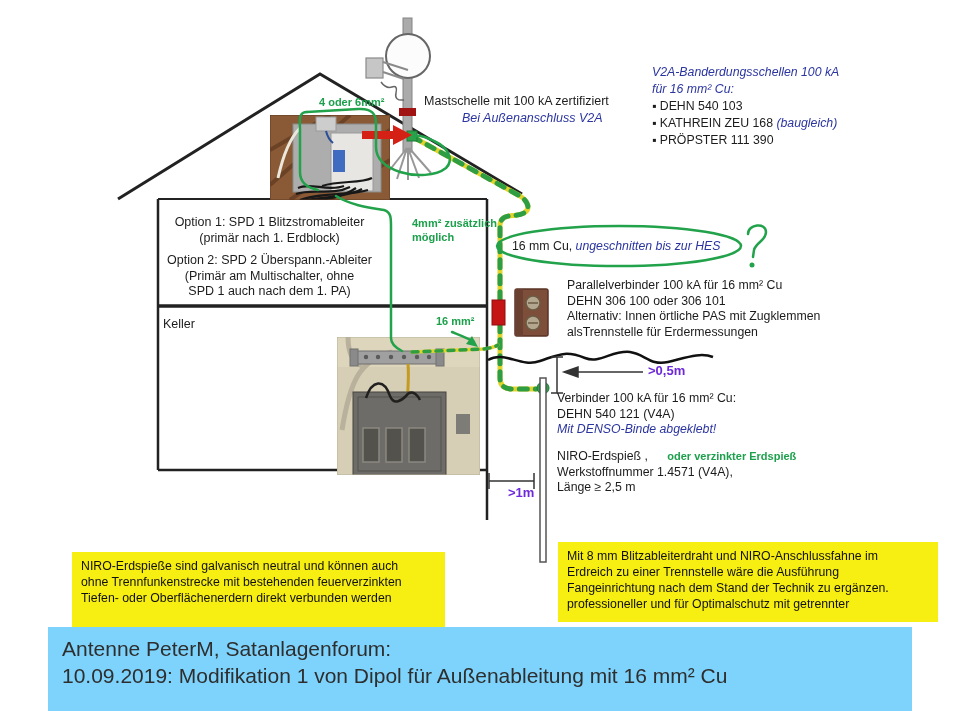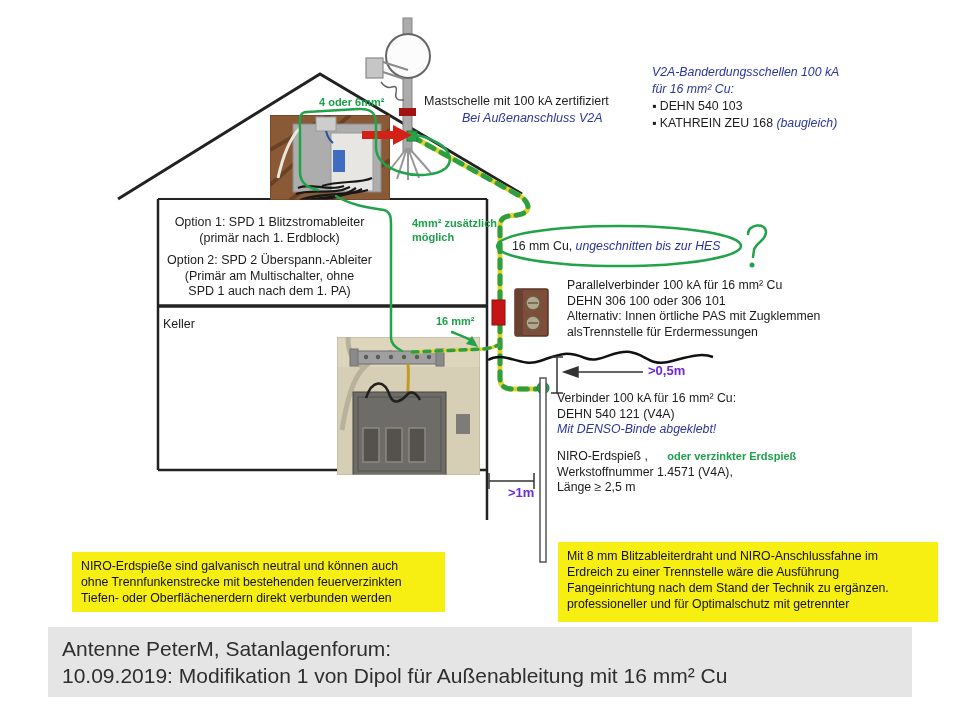--- a/index.html
+++ b/index.html
@@ -5,21 +5,21 @@
   html,body{margin:0;padding:0;background:#fff;}
   #stage{position:relative;width:960px;height:720px;background:#fff;overflow:hidden;
          font-family:"Liberation Sans",sans-serif;color:#1c1c1c;padding-left:12px;}
   #art{position:absolute;left:0;top:0;}
   .txt{position:absolute;white-space:nowrap;font-size:12.3px;line-height:15.5px;}
   .blue{color:#2b35a0;font-style:italic;}
   .green{color:#1da04c;font-weight:bold;}
   .small-green{font-size:11px;line-height:14px;margin-left:16px;}
   .dim{font-weight:bold;font-size:13px;color:#6d28d9;}
   .note{position:absolute;background:#f7ee12;padding:6px 9px;font-size:12.3px;line-height:16px;color:#111;}
-  .caption{position:absolute;left:48px;top:627px;width:864px;height:70px;background:#e5e5e5;
+  .caption{position:absolute;left:48px;top:627px;width:864px;height:84px;background:#7dd3fc;
            color:#2e2e2e;font-size:21px;line-height:27px;padding:8px 0 0 14px;box-sizing:border-box;}
   .lh17 div{line-height:17px;}
 </style>
 </head>
 <body>
 
 <div id="stage">
 
   <svg id="art" width="960" height="720" viewBox="0 0 960 720">
     <defs>
@@ -154,20 +154,21 @@
       <path d="M748,234 C748,224 766,222 766,232 C766,241 756,242 754,250 L753,257"></path>
       <circle cx="752" cy="265" r="2.5" fill="#22a24a" stroke="none"></circle>
     </g>
   </svg>
 
   <div class="txt lh17" style="left:652px;top:64px;">
     <div class="blue">V2A-Banderdungsschellen 100 kA</div>
     <div class="blue">für 16 mm² Cu:</div>
     <div><span>▪</span> <span>DEHN 540 103</span></div>
     <div><span>▪</span> <span>KATHREIN ZEU 168 </span><span class="blue">(baugleich)</span></div>
+    <div><span>▪</span> <span>PRÖPSTER 111 390</span></div>
   </div>
 
   <div class="txt" style="left:424px;top:94px;font-size:12.5px;">Mastschelle  mit 100 kA zertifiziert</div>
   <div class="txt blue" style="left:462px;top:111px;font-size:12.5px;">Bei Außenanschluss V2A</div>
 
   <div class="txt green small-green" style="left:303px;top:95px;">4 oder 6mm²</div>
 
   <div class="txt" style="left:167px;top:215px;font-size:12.5px;text-align:center;">
     <div>Option 1: SPD 1 Blitzstromableiter</div>
     <div>(primär nach 1. Erdblock)</div>
@@ -206,21 +207,21 @@
     <div>Werkstoffnummer 1.4571 (V4A),</div>
     <div>Länge ≥ 2,5 m</div>
   </div>
 
   <div class="txt" style="left:163px;top:317px;font-size:12.5px;">Keller</div>
 
   <div class="txt green small-green" style="left:420px;top:314px;">16 mm²</div>
 
   <div class="txt dim" style="left:472px;top:485px;margin-left:36px;">&gt;1m</div>
 
-  <div class="note" style="left:72px;top:552px;width:373px;height:60px;box-sizing:border-box;">
+  <div class="note" style="left:72px;top:552px;width:373px;height:75px;box-sizing:border-box;">
     <div>NIRO-Erdspieße sind galvanisch neutral und können auch</div>
     <div>ohne Trennfunkenstrecke mit bestehenden feuerverzinkten</div>
     <div>Tiefen- oder Oberflächenerdern direkt verbunden werden</div>
   </div>
 
   <div class="note" style="left:558px;top:542px;width:380px;height:80px;box-sizing:border-box;">
     <div>Mit 8 mm Blitzableiterdraht und NIRO-Anschlussfahne im</div>
     <div>Erdreich zu einer Trennstelle wäre die Ausführung</div>
     <div>Fangeinrichtung nach dem Stand der Technik zu ergänzen.</div>
     <div>professioneller und für Optimalschutz mit getrennter</div>

